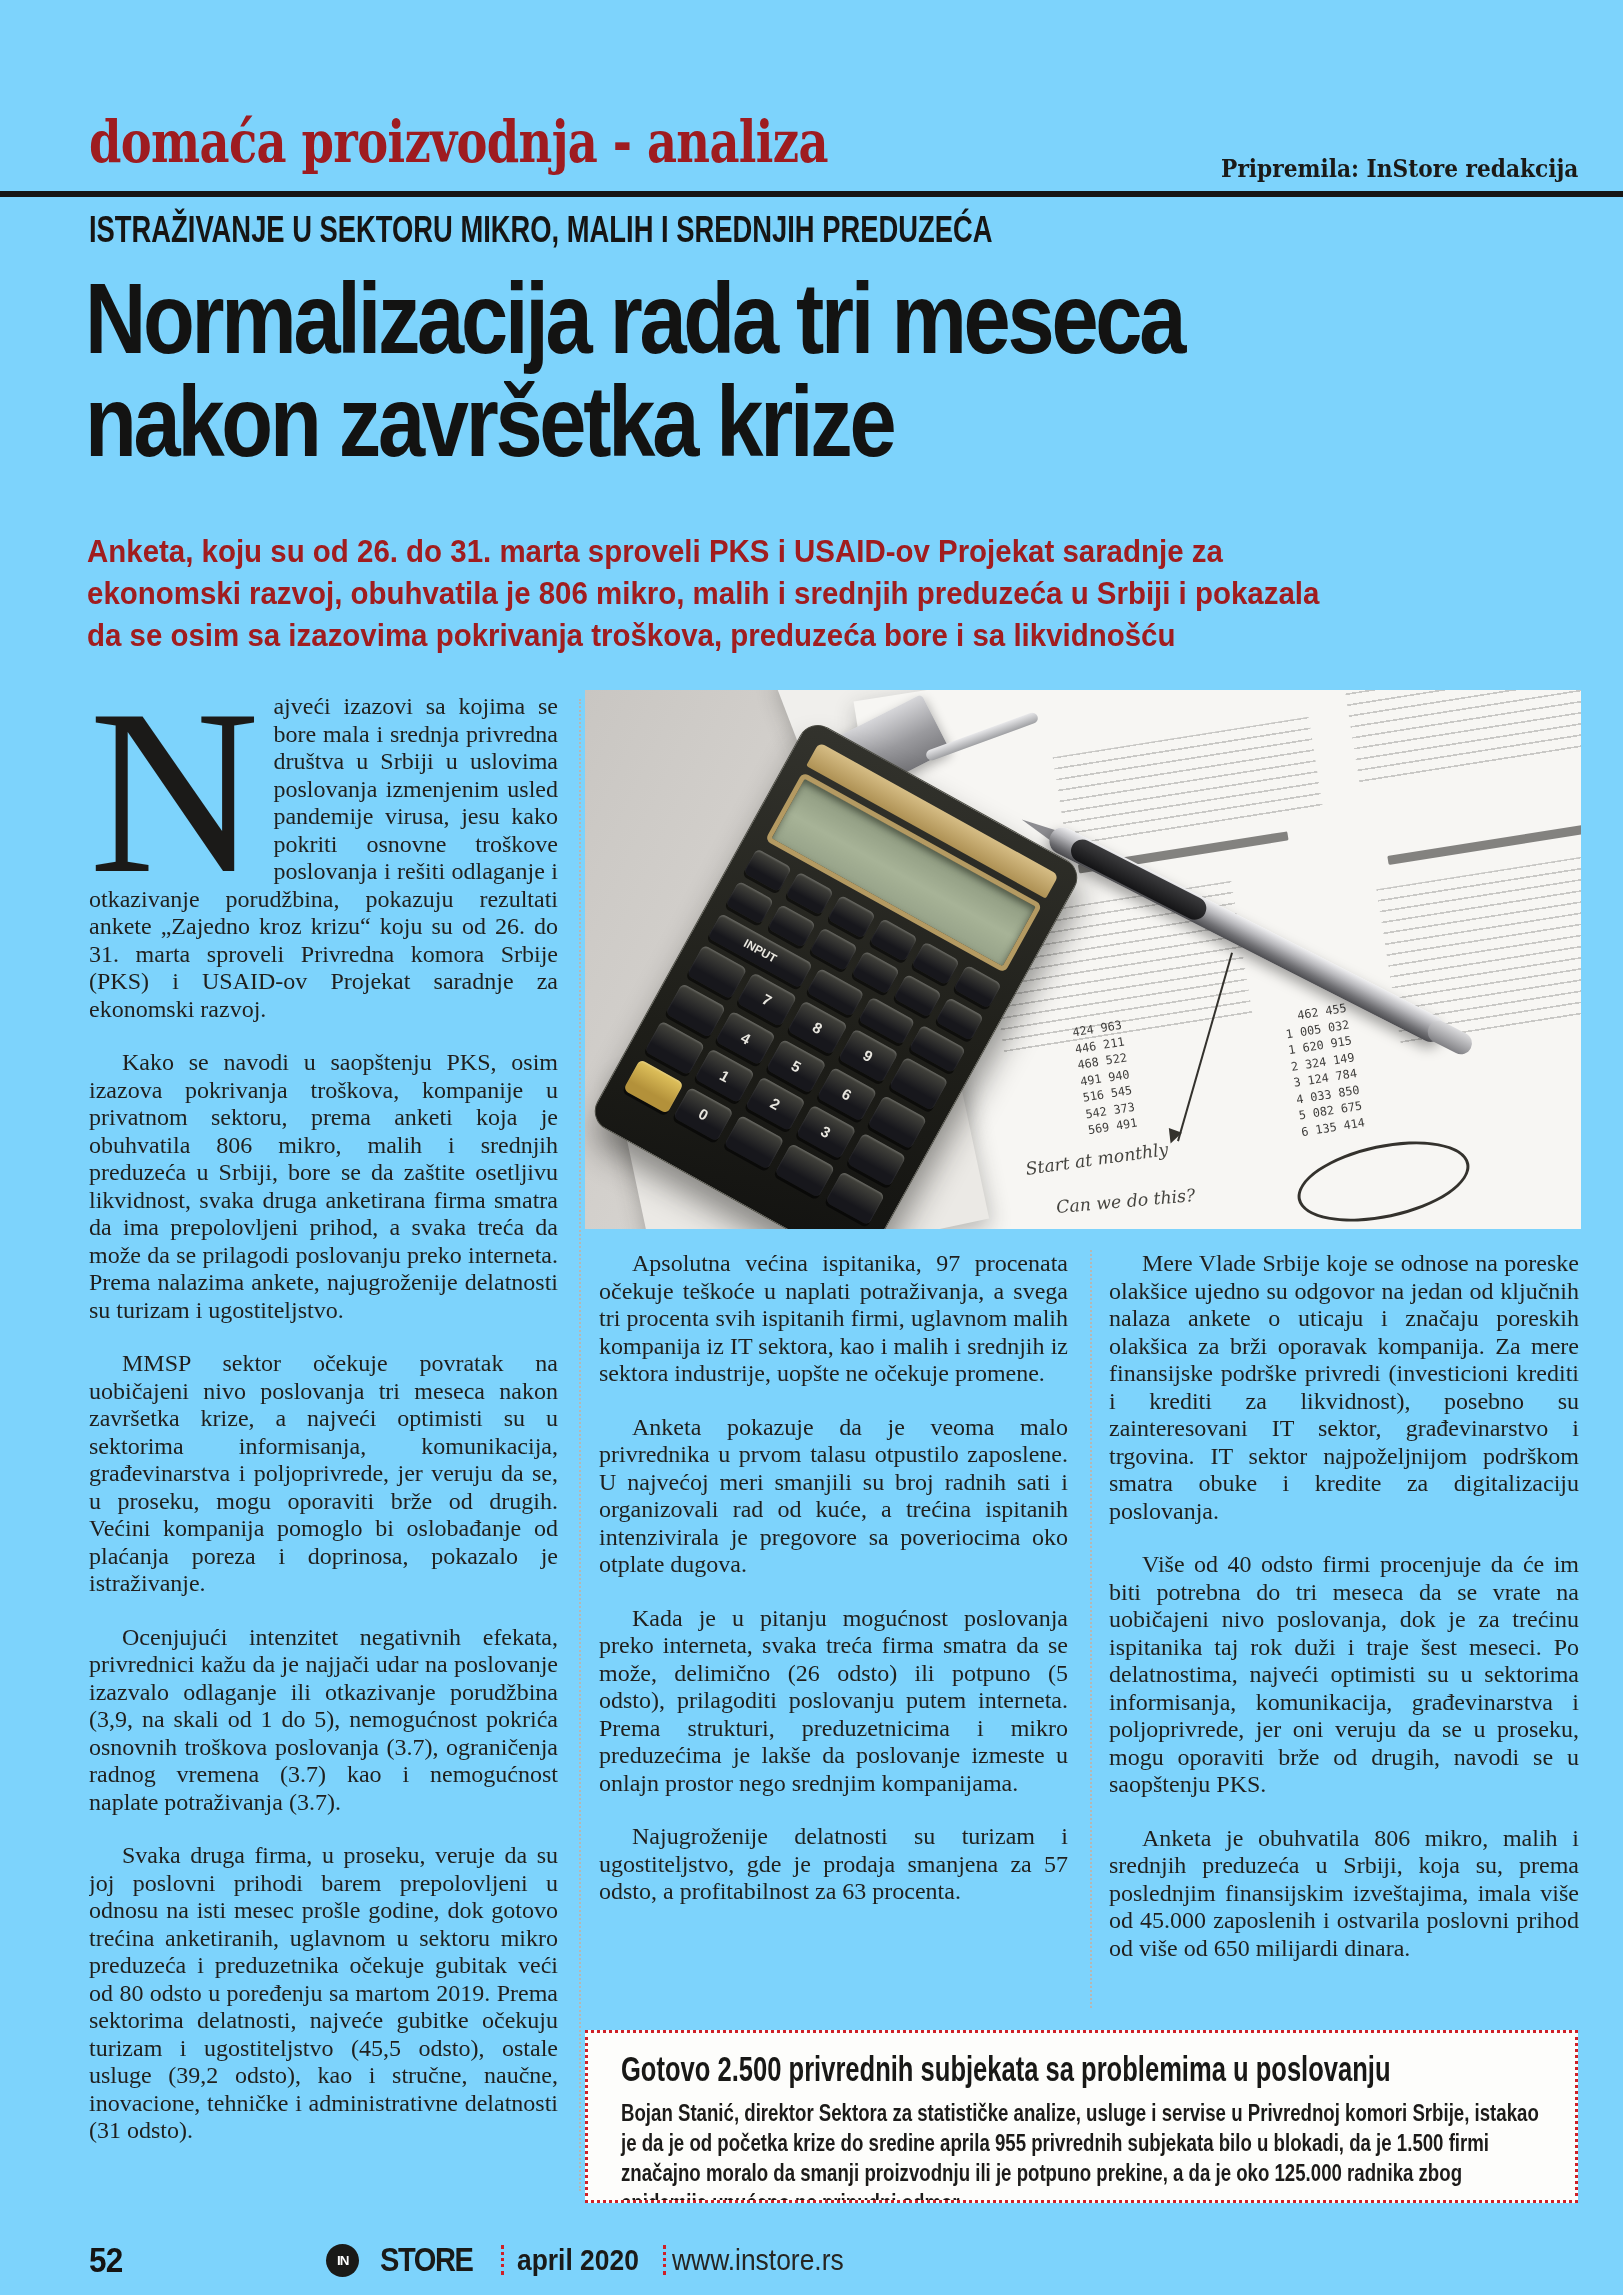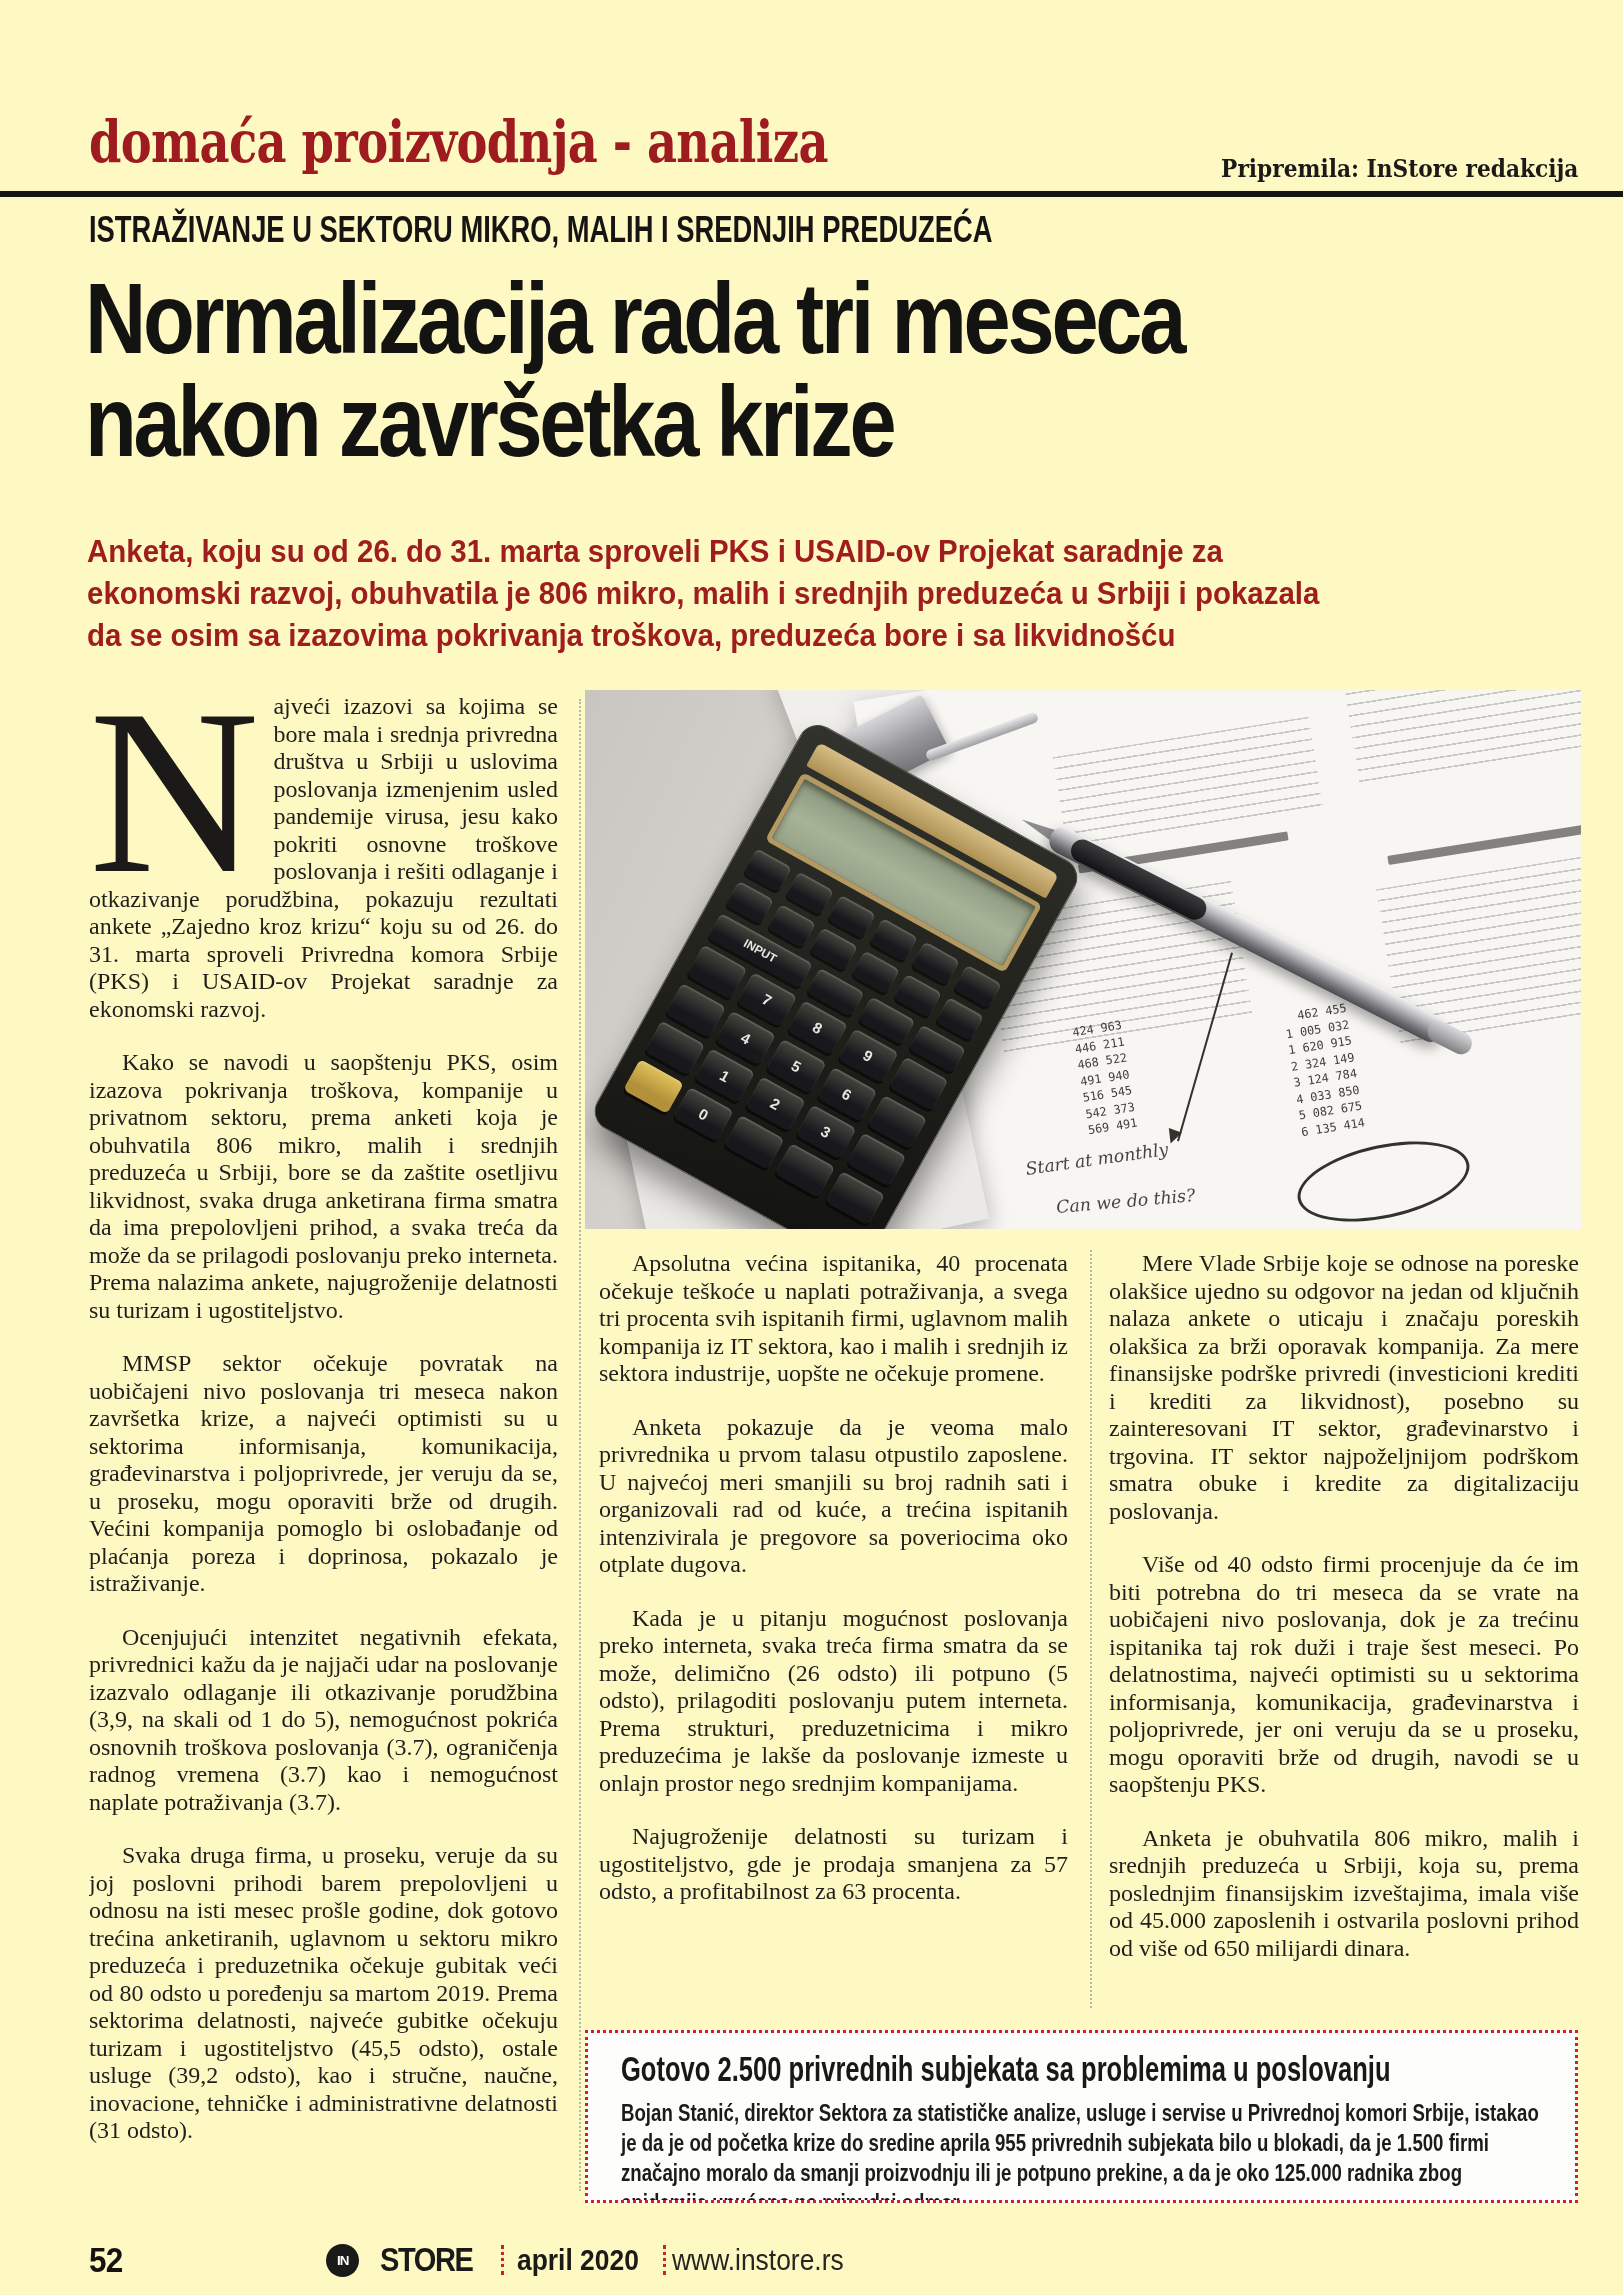--- a/index.html
+++ b/index.html
@@ -1,18 +1,18 @@
 <!DOCTYPE html>
 <html style="font-size:12.6px"><head>
 <meta charset="utf-8">
 <style>
   html,body { margin:0; padding:0; }
   .page {
     position:relative; width:1623px; height:2295px;
-    background:#fef9c3; overflow:hidden;
+    background:#7dd3fc; overflow:hidden;
     font-family:"Liberation Serif", serif; color:#1d1c1a;
   }
 
   
   .section-header {
     position:absolute; left:89px; top:108px;
     font-family:"DejaVu Serif", serif; font-weight:700;
     font-size:58px; color:#9e1c20; white-space:nowrap;
     transform:scaleX(0.80); transform-origin:0 0; letter-spacing:-0.8px;
   }
@@ -286,21 +286,21 @@
     </p>
     <p class="ind">Kako se navodi u saopštenju PKS, osim izazova pokrivanja troškova, kompanije u privatnom sektoru, prema anketi koja je obuhvatila 806 mikro, malih i srednjih preduzeća u Srbiji, bore se da zaštite osetljivu likvidnost, svaka druga anketirana firma smatra da ima prepolovljeni prihod, a svaka treća da može da se prilagodi poslovanju preko interneta. Prema nalazima ankete, najugroženije delatnosti su turizam i ugostiteljstvo.</p>
     <p class="ind">
       <span class="it">MMSP sektor očekuje povratak na uobičajeni nivo poslovanja tri meseca nakon završetka krize, a najveći optimisti su u sektorima informisanja, komunikacija, građevinarstva i poljoprivrede, jer veruju da se, u proseku, mogu oporaviti brže od drugih. Većini kompanija pomoglo bi oslobađanje od plaćanja poreza i doprinosa,</span><span> pokazalo je istraživanje.</span>
     </p>
     <p class="ind">Ocenjujući intenzitet negativnih efekata, privrednici kažu da je najjači udar na poslovanje izazvalo odlaganje ili otkazivanje porudžbina (3,9, na skali od 1 do 5), nemogućnost pokrića osnovnih troškova poslovanja (3.7), ograničenja radnog vremena (3.7) kao i nemogućnost naplate potraživanja (3.7).</p>
     <p class="ind">Svaka druga firma, u proseku, veruje da su joj poslovni prihodi barem prepolovljeni u odnosu na isti mesec prošle godine, dok gotovo trećina anketiranih, uglavnom u sektoru mikro preduzeća i preduzetnika očekuje gubitak veći od 80 odsto u poređenju sa martom 2019. Prema sektorima delatnosti, najveće gubitke očekuju turizam i ugostiteljstvo (45,5 odsto), ostale usluge (39,2 odsto), kao i stručne, naučne, inovacione, tehničke i administrativne delatnosti (31 odsto).</p>
   </div>
 
   <div class="col col2">
-    <p class="ind">Apsolutna većina ispitanika, 40 procenata očekuje teškoće u naplati potraživanja, a svega tri procenta svih ispitanih firmi, uglavnom malih kompanija iz IT sektora, kao i malih i srednjih iz sektora industrije, uopšte ne očekuje promene.</p>
+    <p class="ind">Apsolutna većina ispitanika, 97 procenata očekuje teškoće u naplati potraživanja, a svega tri procenta svih ispitanih firmi, uglavnom malih kompanija iz IT sektora, kao i malih i srednjih iz sektora industrije, uopšte ne očekuje promene.</p>
     <p class="ind">Anketa pokazuje da je veoma malo privrednika u prvom talasu otpustilo zaposlene. U najvećoj meri smanjili su broj radnih sati i organizovali rad od kuće, a trećina ispitanih intenzivirala je pregovore sa poveriocima oko otplate dugova.</p>
     <p class="ind">Kada je u pitanju mogućnost poslovanja preko interneta, svaka treća firma smatra da se može, delimično (26 odsto) ili potpuno (5 odsto), prilagoditi poslovanju putem interneta. Prema strukturi, preduzetnicima i mikro preduzećima je lakše da poslovanje izmeste u onlajn prostor nego srednjim kompanijama.</p>
     <p class="ind">Najugroženije delatnosti su turizam i ugostiteljstvo, gde je prodaja smanjena za 57 odsto, a profitabilnost za 63 procenta.</p>
   </div>
 
   <div class="col col3">
     <p class="ind">Mere Vlade Srbije koje se odnose na poreske olakšice ujedno su odgovor na jedan od ključnih nalaza ankete o uticaju i značaju poreskih olakšica za brži oporavak kompanija. Za mere finansijske podrške privredi (investicioni krediti i krediti za likvidnost), posebno su zainteresovani IT sektor, građevinarstvo i trgovina. IT sektor najpoželjnijom podrškom smatra obuke i kredite za digitalizaciju poslovanja.</p>
     <p class="ind it">Više od 40 odsto firmi procenjuje da će im biti potrebna do tri meseca da se vrate na uobičajeni nivo poslovanja, dok je za trećinu ispitanika taj rok duži i traje šest meseci. Po delatnostima, najveći optimisti su u sektorima informisanja, komunikacija, građevinarstva i poljoprivrede, jer oni veruju da se u proseku, mogu oporaviti brže od drugih, navodi se u saopštenju PKS.</p>
     <p class="ind">Anketa je obuhvatila 806 mikro, malih i srednjih preduzeća u Srbiji, koja su, prema poslednjim finansijskim izveštajima, imala više od 45.000 zaposlenih i ostvarila poslovni prihod od više od 650 milijardi dinara.</p>
   </div>

